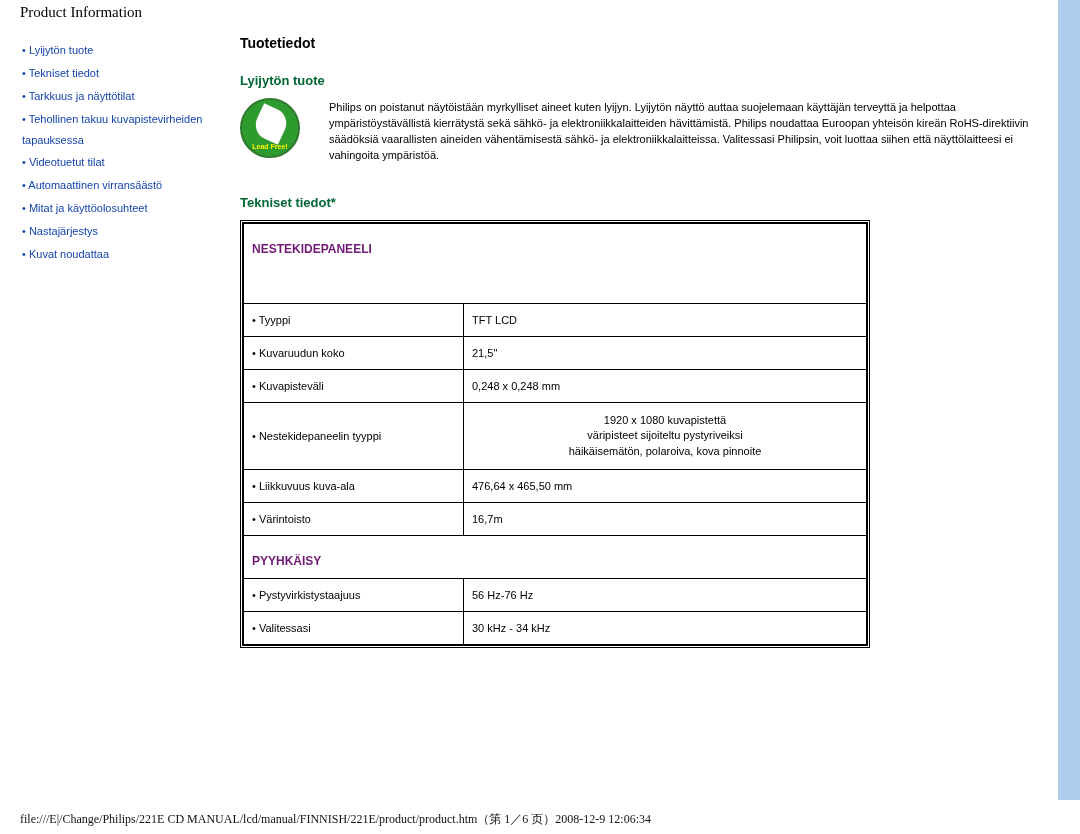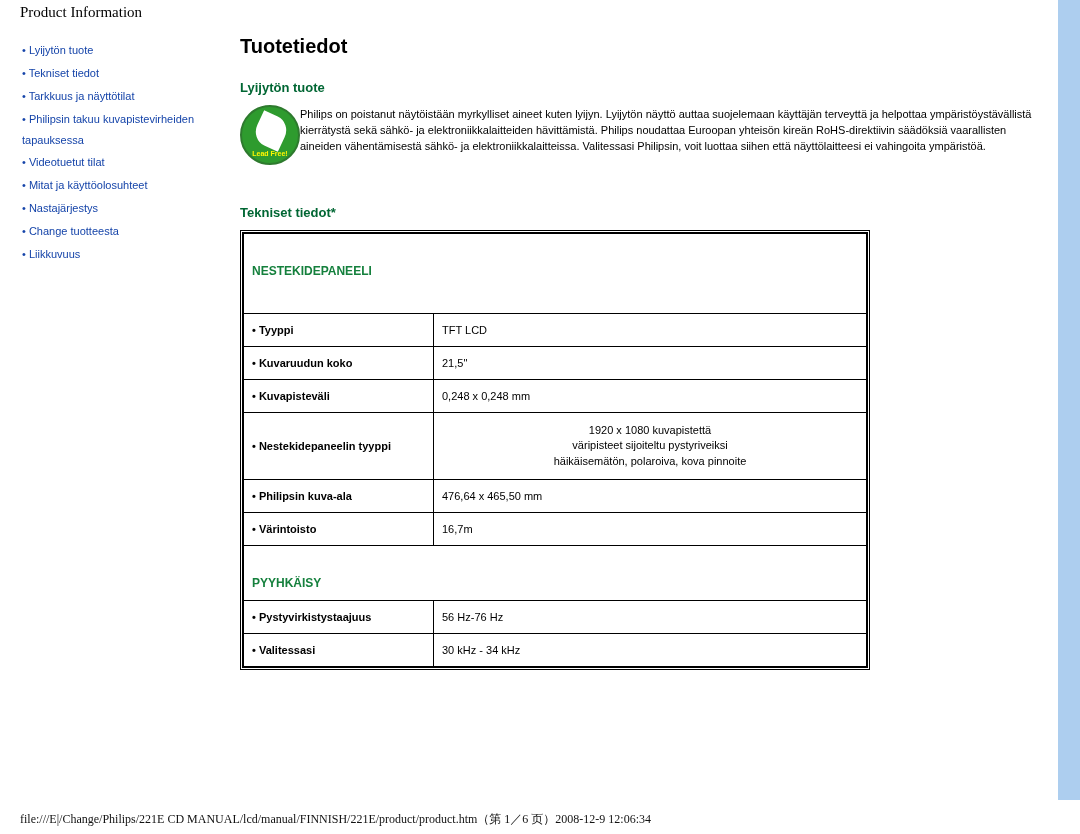--- a/index.html
+++ b/index.html
@@ -31,37 +31,37 @@
   }
 
   .main {
     position: absolute;
     left: 240px;
     top: 35px;
     width: 800px;
   }
 
   .page-title {
-    font-size: 20px;
+    font-size: 14px;
     font-weight: bold;
     margin-bottom: 22px;
   }
 
   .section-header {
     color: #006633;
     font-size: 13px;
     font-weight: bold;
     margin-bottom: 10px;
   }
 
   .lead-block {
     display: flex;
     align-items: flex-start;
-    gap: 0;
-    margin-bottom: 40px;
+    gap: 29px;
+    margin-bottom: 31px;
   }
   .lead-icon {
     width: 60px; height: 60px;
     border-radius: 50%;
     background: #2e9b2e;
     border: 2px solid #2e7a2e;
     position: relative;
     flex-shrink: 0;
   }
   .lead-icon::before {
@@ -98,29 +98,28 @@
     width: 100%;
     border-collapse: collapse;
     font-size: 11px;
   }
   .spec-table td {
     border: 1px solid #000;
     padding: 10px 8px;
     vertical-align: middle;
   }
   .spec-table td.label-col {
-    width: 190px;
-    font-weight: bold;
+    width: 220px;
   }
   .spec-table td.header-row {
     font-weight: bold;
-    color: #15803d;
+    color: #701a75;
     height: 80px;
     vertical-align: top;
-    padding-top: 30px;
+    padding-top: 18px;
     font-size: 12px;
   }
   .spec-table td.label-col .bul::before { content: "• "; }
   .spec-table td.multiline { line-height: 1.4; text-align: center; }
 
   .right-bar {
     position: absolute;
     right: 0;
     top: 0;
     width: 22px;
@@ -139,26 +138,26 @@
 </style>
 </head>
 <body>
 
 <div class="top-label">Product Information</div>
 
 <div class="sidebar">
   <div class="nav-item">Lyijytön tuote</div>
   <div class="nav-item">Tekniset tiedot</div>
   <div class="nav-item">Tarkkuus ja näyttötilat</div>
-  <div class="nav-item">Philipsin takuu kuvapistevirheiden tapauksessa</div>
+  <div class="nav-item">Tehollinen takuu kuvapistevirheiden tapauksessa</div>
   <div class="nav-item">Videotuetut tilat</div>
+  <div class="nav-item">Automaattinen virransäästö</div>
   <div class="nav-item">Mitat ja käyttöolosuhteet</div>
   <div class="nav-item">Nastajärjestys</div>
-  <div class="nav-item">Change tuotteesta</div>
-  <div class="nav-item">Liikkuvuus</div>
+  <div class="nav-item">Kuvat noudattaa</div>
 </div>
 
 <div class="main">
   <div class="page-title">Tuotetiedot</div>
 
   <div class="section-header">Lyijytön tuote</div>
 
   <div class="lead-block">
     <div class="lead-icon"></div>
     <div class="lead-text">Philips on poistanut näytöistään myrkylliset aineet kuten lyijyn. Lyijytön näyttö auttaa suojelemaan käyttäjän terveyttä ja helpottaa ympäristöystävällistä kierrätystä sekä sähkö- ja elektroniikkalaitteiden hävittämistä. Philips noudattaa Euroopan yhteisön kireän RoHS-direktiivin säädöksiä vaarallisten aineiden vähentämisestä sähkö- ja elektroniikkalaitteissa. Valitessasi Philipsin, voit luottaa siihen että näyttölaitteesi ei vahingoita ympäristöä.</div>
@@ -183,21 +182,21 @@
       </tr>
       <tr>
         <td class="label-col"><span class="bul">Kuvapisteväli</span></td>
         <td>0,248 x 0,248 mm</td>
       </tr>
       <tr>
         <td class="label-col"><span class="bul">Nestekidepaneelin tyyppi</span></td>
         <td class="multiline" id="ml-cell">1920 x 1080 kuvapistettä<br>väripisteet sijoiteltu pystyriveiksi<br>häikäisemätön, polaroiva, kova pinnoite</td>
       </tr>
       <tr>
-        <td class="label-col"><span class="bul">Philipsin kuva-ala</span></td>
+        <td class="label-col"><span class="bul">Liikkuvuus kuva-ala</span></td>
         <td>476,64 x 465,50 mm</td>
       </tr>
       <tr>
         <td class="label-col"><span class="bul">Värintoisto</span></td>
         <td>16,7m</td>
       </tr>
 
       <tr>
             <td class="header-row" colspan="2" style="height:40px;margin-left:8px;">PYYHKÄISY</td>
           </tr>

